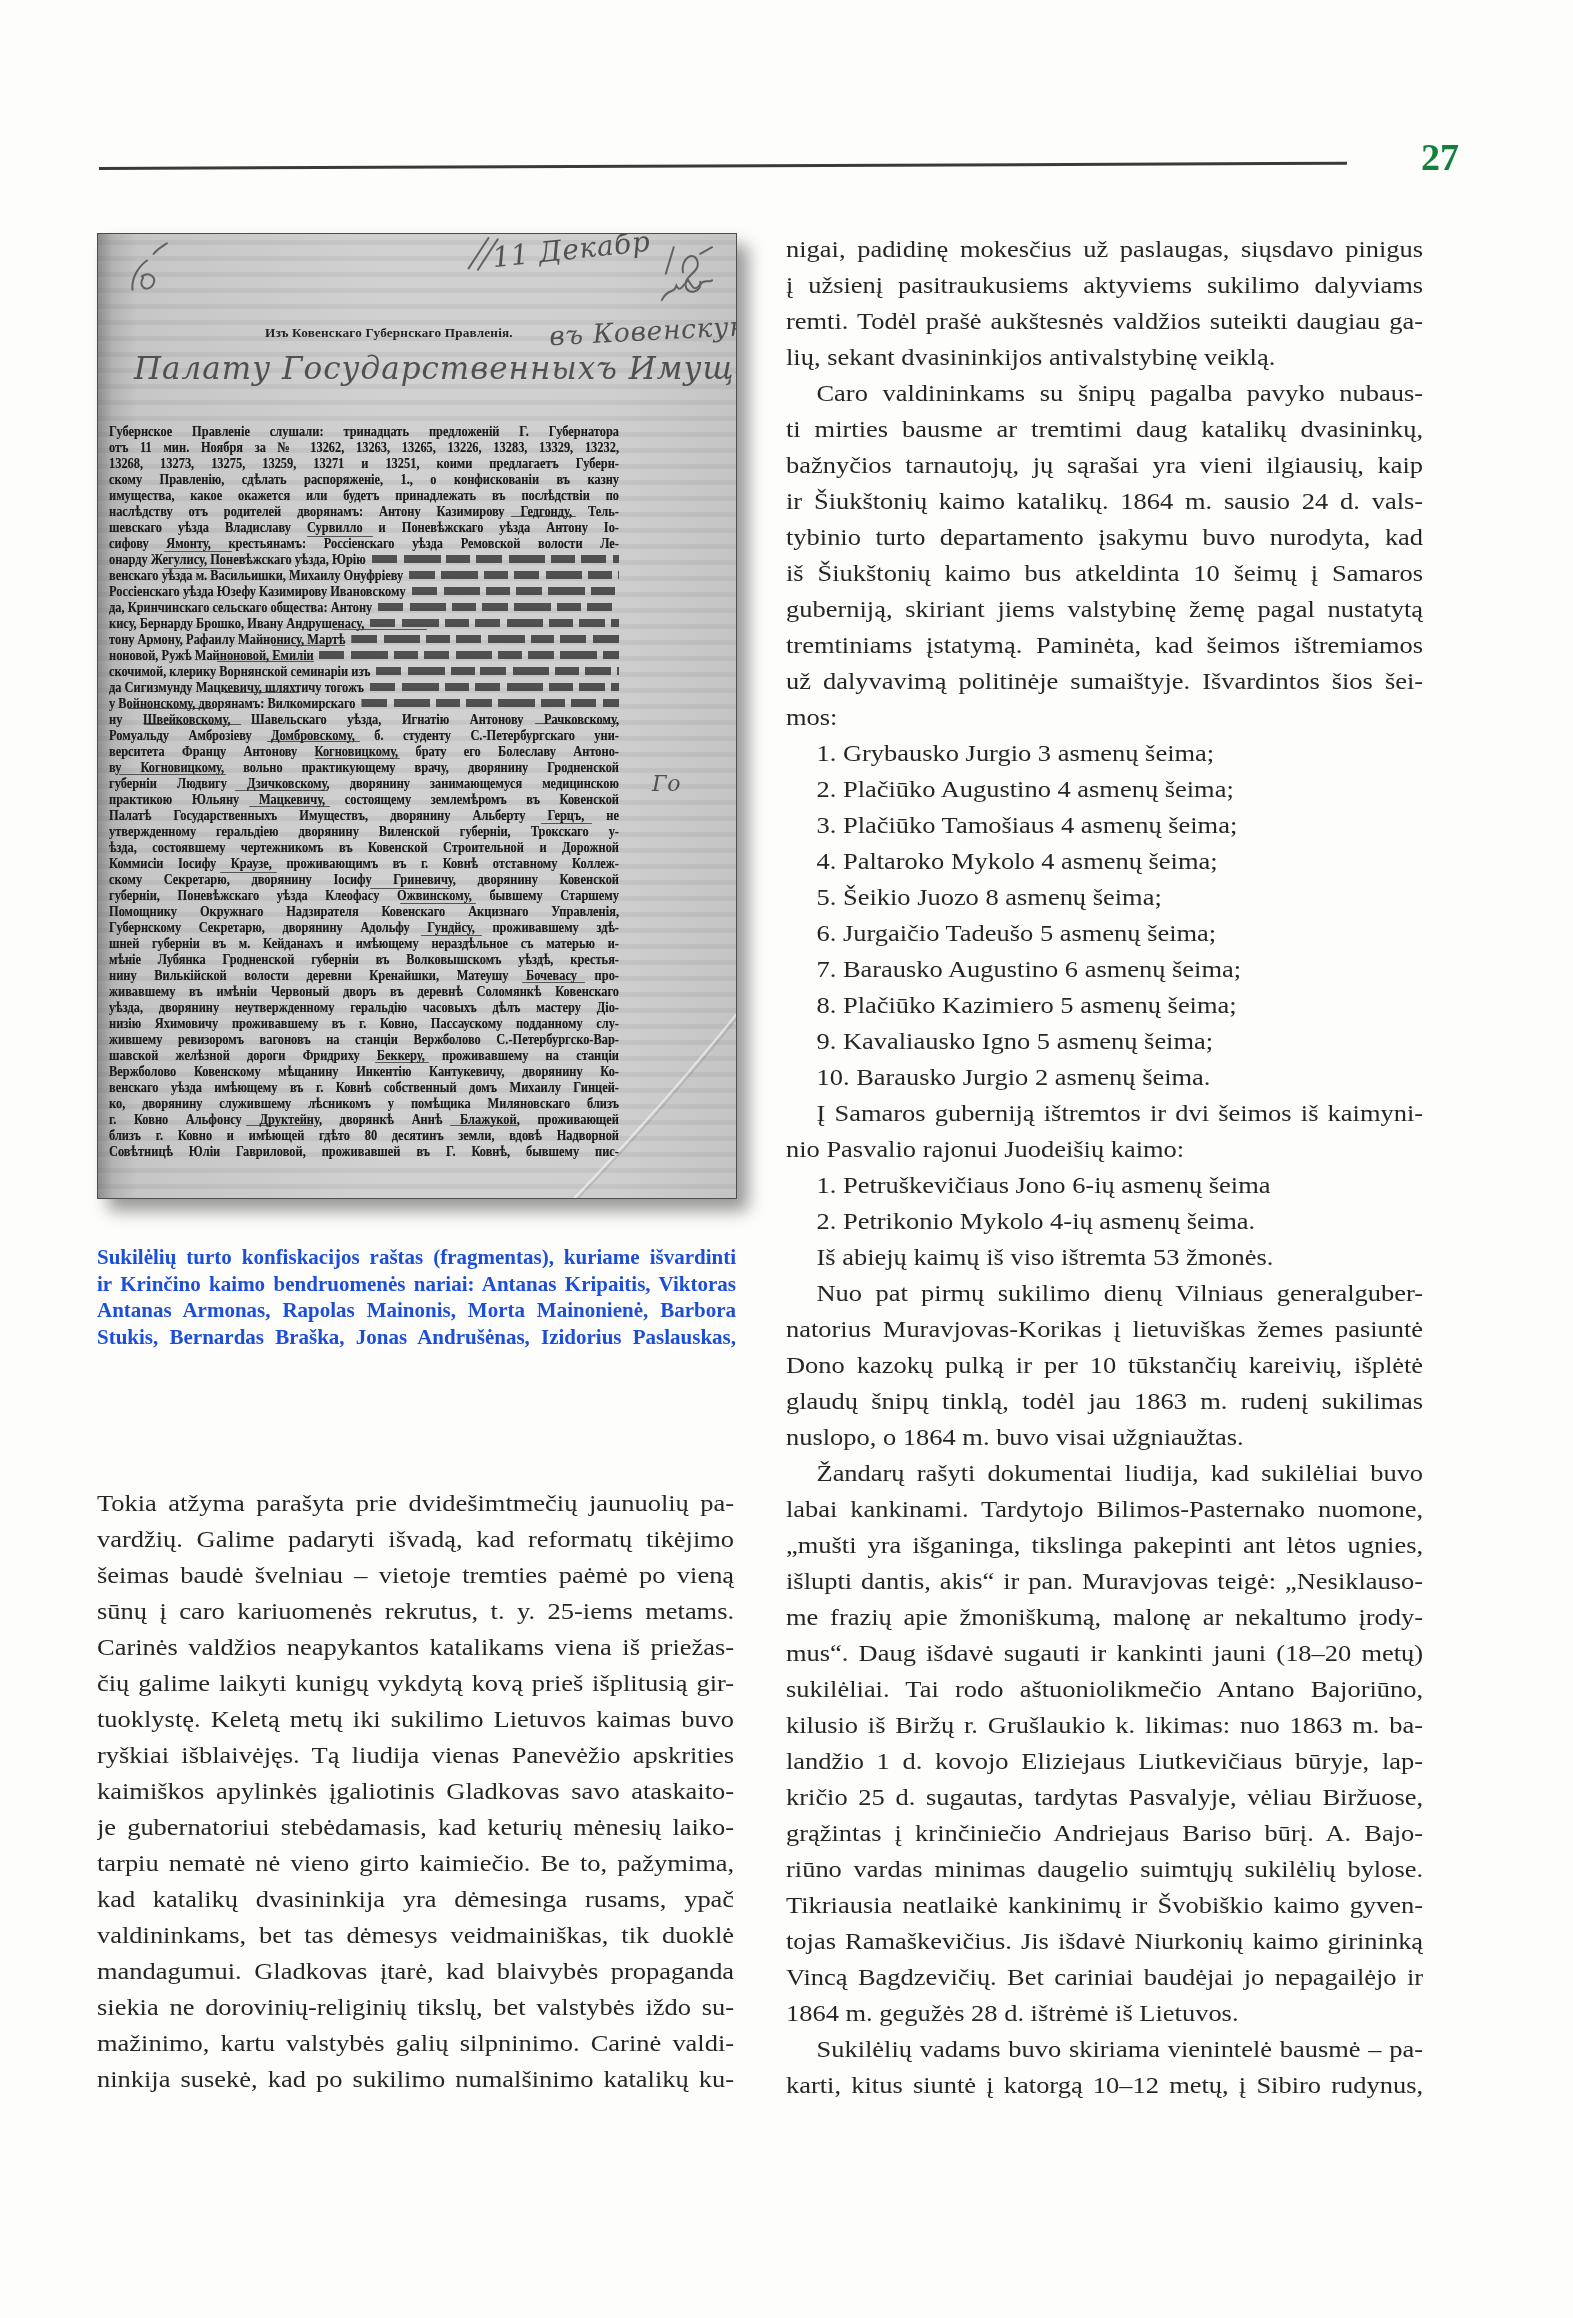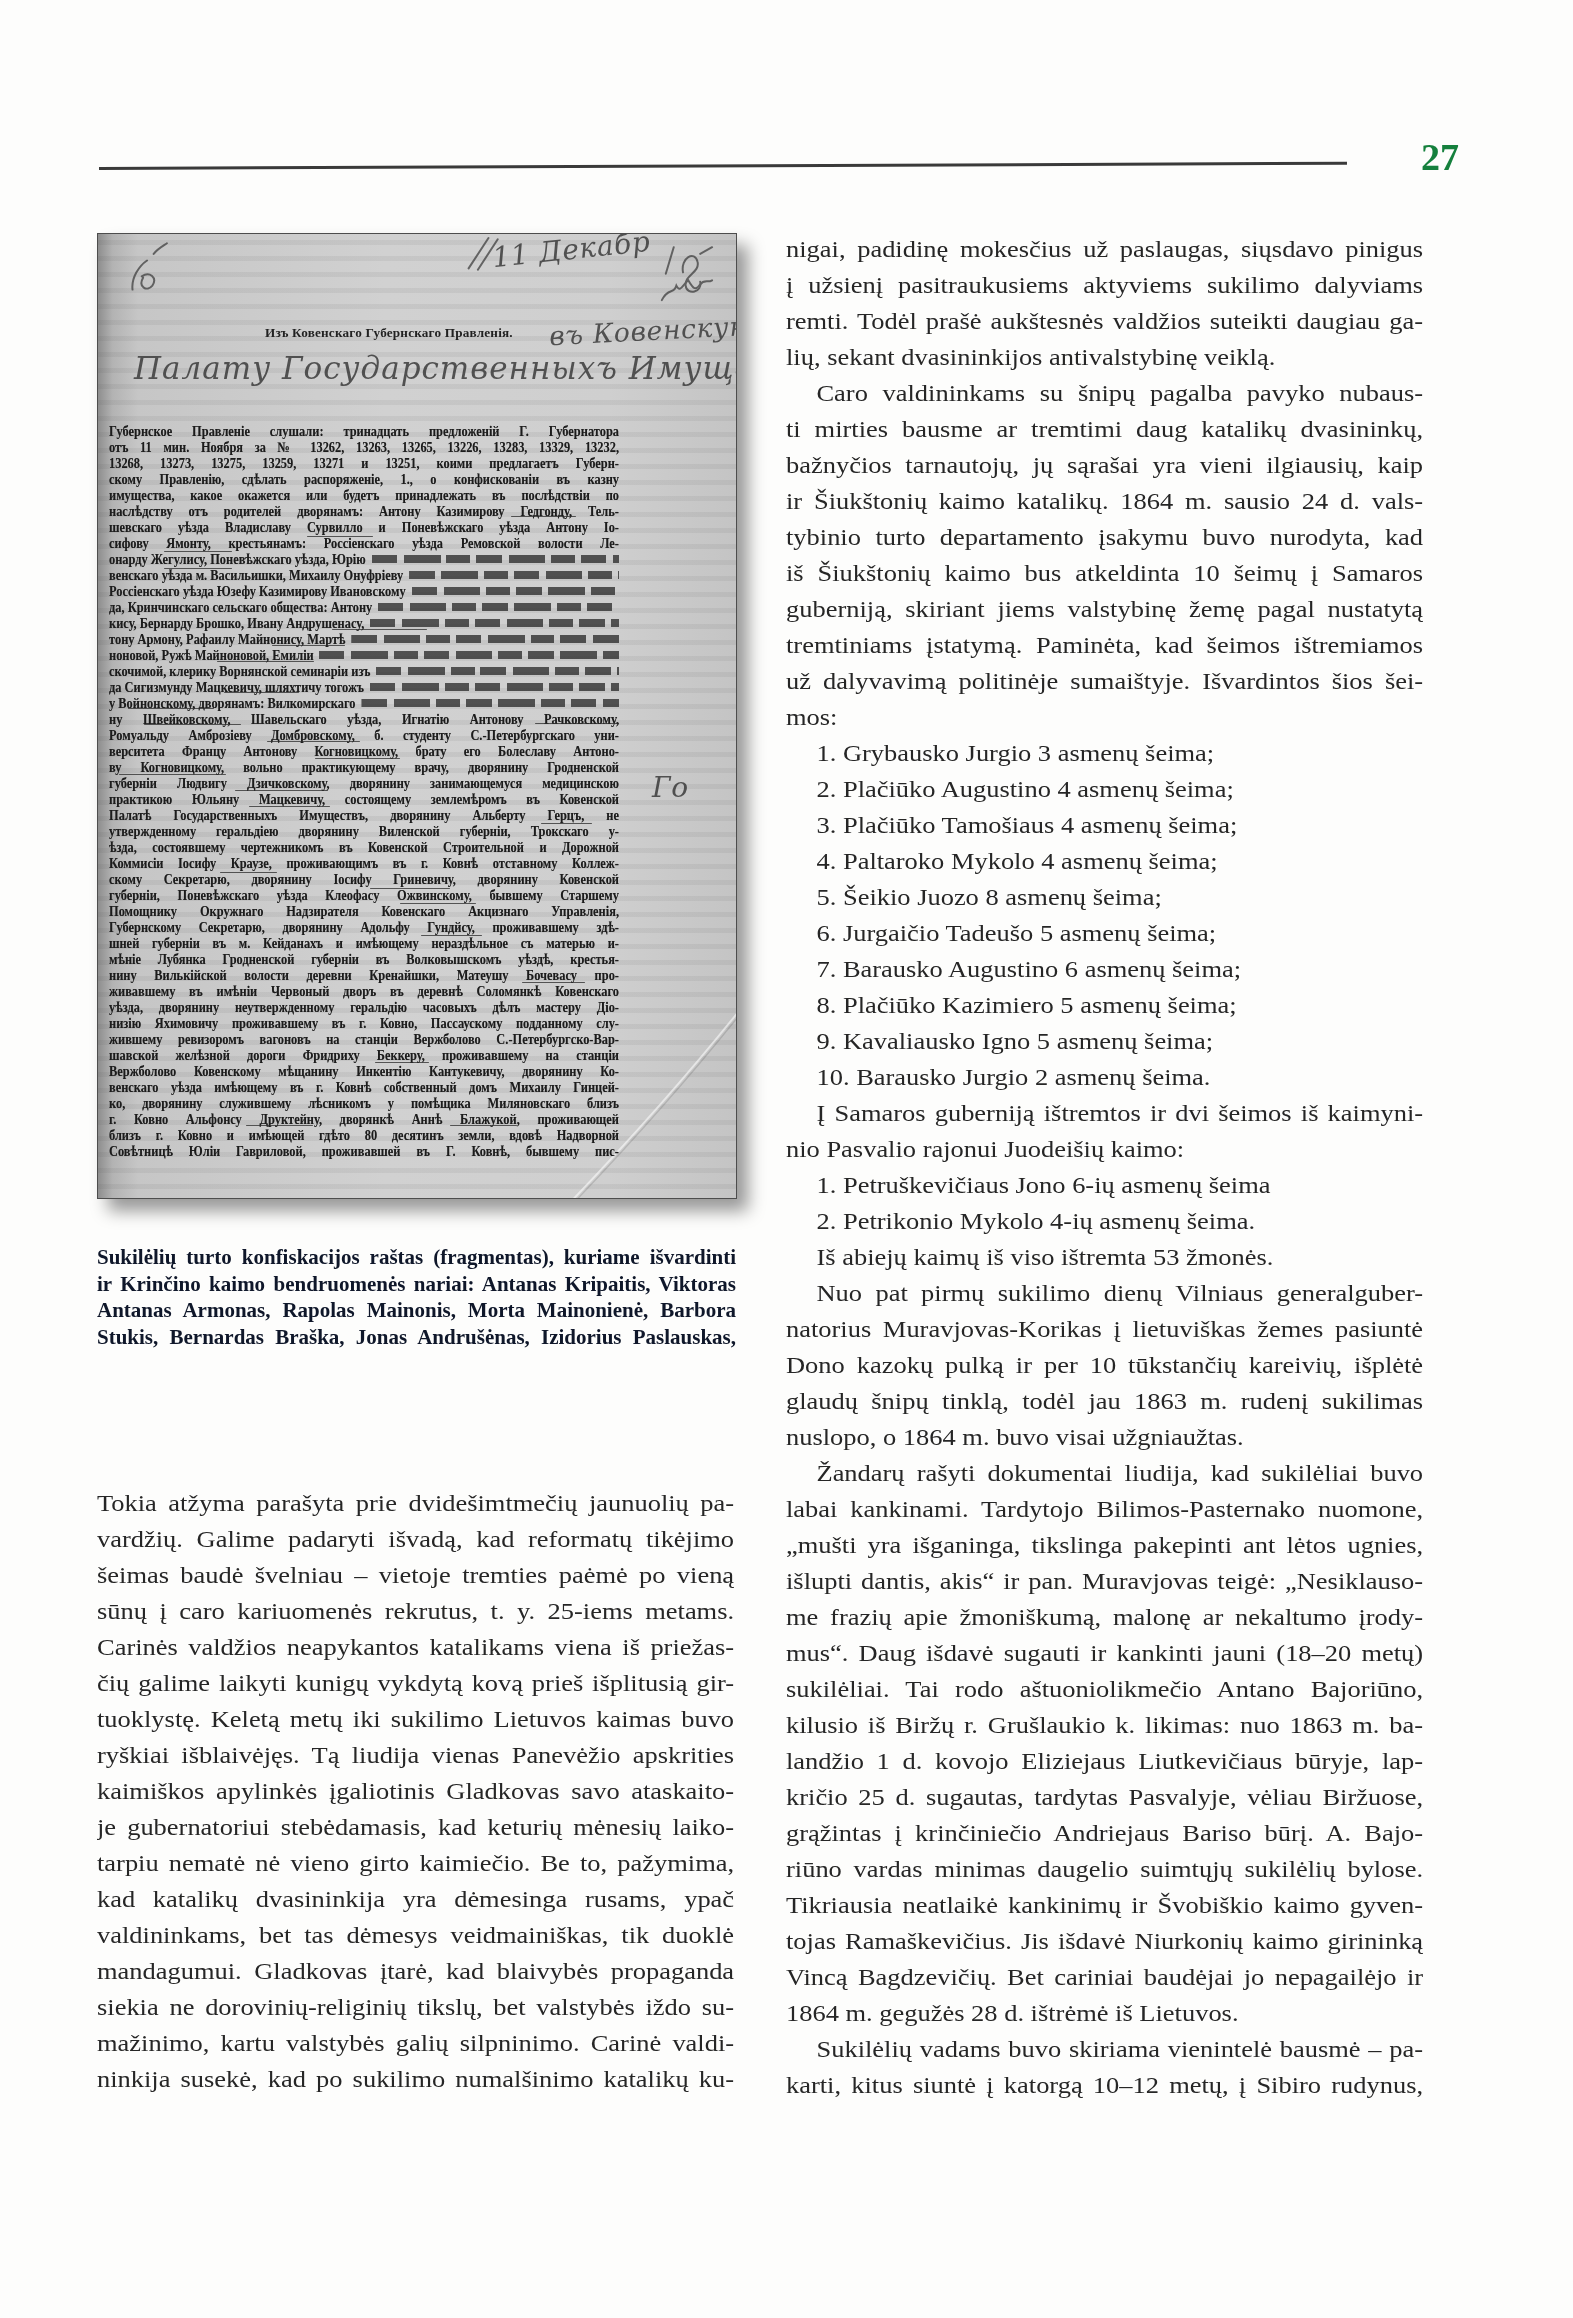--- a/index.html
+++ b/index.html
@@ -48,21 +48,21 @@
   }
   .hand {
     position: absolute; white-space: nowrap; font-family: "DejaVu Serif", serif; font-style: italic;
     color: #363636; opacity: 0.82; letter-spacing: 0.7px;
   }
   .ul { position: absolute; height: 1.3px; background: #2a2a2a; opacity: 0.75; border-radius: 0.7px; }
   .scribbles { position: absolute; left: 0; top: 0; width: 640px; height: 966px; pointer-events: none; }
   
   .caption {
     position: absolute; left: 97px; top: 1244px; width: 639px;
-    font: bold 21px/26.5px "Liberation Serif", serif; color: #0f172a;
+    font: bold 21px/26.5px "Liberation Serif", serif; color: #1d4ed8;
   }
   .cl { height: 26.5px; overflow: hidden; text-align: justify; text-align-last: justify; word-spacing: -0.7px; }
   .cl.end { text-align: left; text-align-last: left; word-spacing: 0; }
   
   .col {
     position: absolute; width: 554px; transform: scale(1.15, 1); transform-origin: 0 0;
     font-size: 23px; line-height: 36px; color: #262626;
   }
   .ln { height: 36px; overflow: hidden; box-sizing: border-box; text-align: justify; text-align-last: justify; word-spacing: -1.3px; }
   .ln.end { text-align: left; text-align-last: left; word-spacing: 0; }
@@ -82,21 +82,21 @@
       <path d="M858 60 L 870 20 M 884 58 c -4 -22 18 -34 22 -16 c 4 16 -20 20 -18 36 c 2 16 26 10 22 -6 M 910 30 L 928 20"></path>
       <path d="M852 100 c 10 -20 18 -8 22 -22 c 6 12 10 -2 18 -8 c 6 10 10 18 18 6 c 6 -8 12 -2 18 -6"></path>
     </g>
     <path d="M988 1150 Q 870 1300 717 1460" fill="none" stroke="rgba(255,255,255,0.55)" stroke-width="3"></path>
     <path d="M992 1152 Q 874 1302 721 1462" fill="none" stroke="rgba(0,0,0,0.12)" stroke-width="2"></path>
   </svg>
 
   <div class="hand" style="left:394px; top:-1.3px; font-size:28px; transform:rotate(-6deg);">11 Декабр</div>
   <div class="hand" style="left:451px; top:81px; font-size:26.5px; transform:rotate(-3deg);">въ Ковенскую</div>
   <div class="hand" style="left:36px; top:116px; font-size:31px; letter-spacing:1px;">Палату Государственныхъ Имуществъ</div>
-  <div class="hand" style="left:554px; top:537px; font-size:28px;font-style:italic;">Го</div>
+  <div class="hand" style="left:554px; top:537px; font-size:22px;font-style:italic;">Го</div>
 
   <div class="doc-header">Изъ Ковенскаго Губернскаго Правленія.</div>
 
   <div class="doc-text">
     <div class="dl">Губернское Правленіе слушали: тринадцать предложеній Г. Губернатора</div>
     <div class="dl">отъ 11 мин. Ноября за № 13262, 13263, 13265, 13226, 13283, 13329, 13232,</div>
     <div class="dl">13268, 13273, 13275, 13259, 13271 и 13251, коими предлагаетъ Губерн-</div>
     <div class="dl">скому Правленію, сдѣлать распоряженіе, 1., о конфискованіи въ казну</div>
     <div class="dl">имущества, какое окажется или будетъ принадлежать въ послѣдствіи по</div>
     <div class="dl">наслѣдству отъ родителей дворянамъ: Антону Казимирову Гедгонду, Тель-</div>

